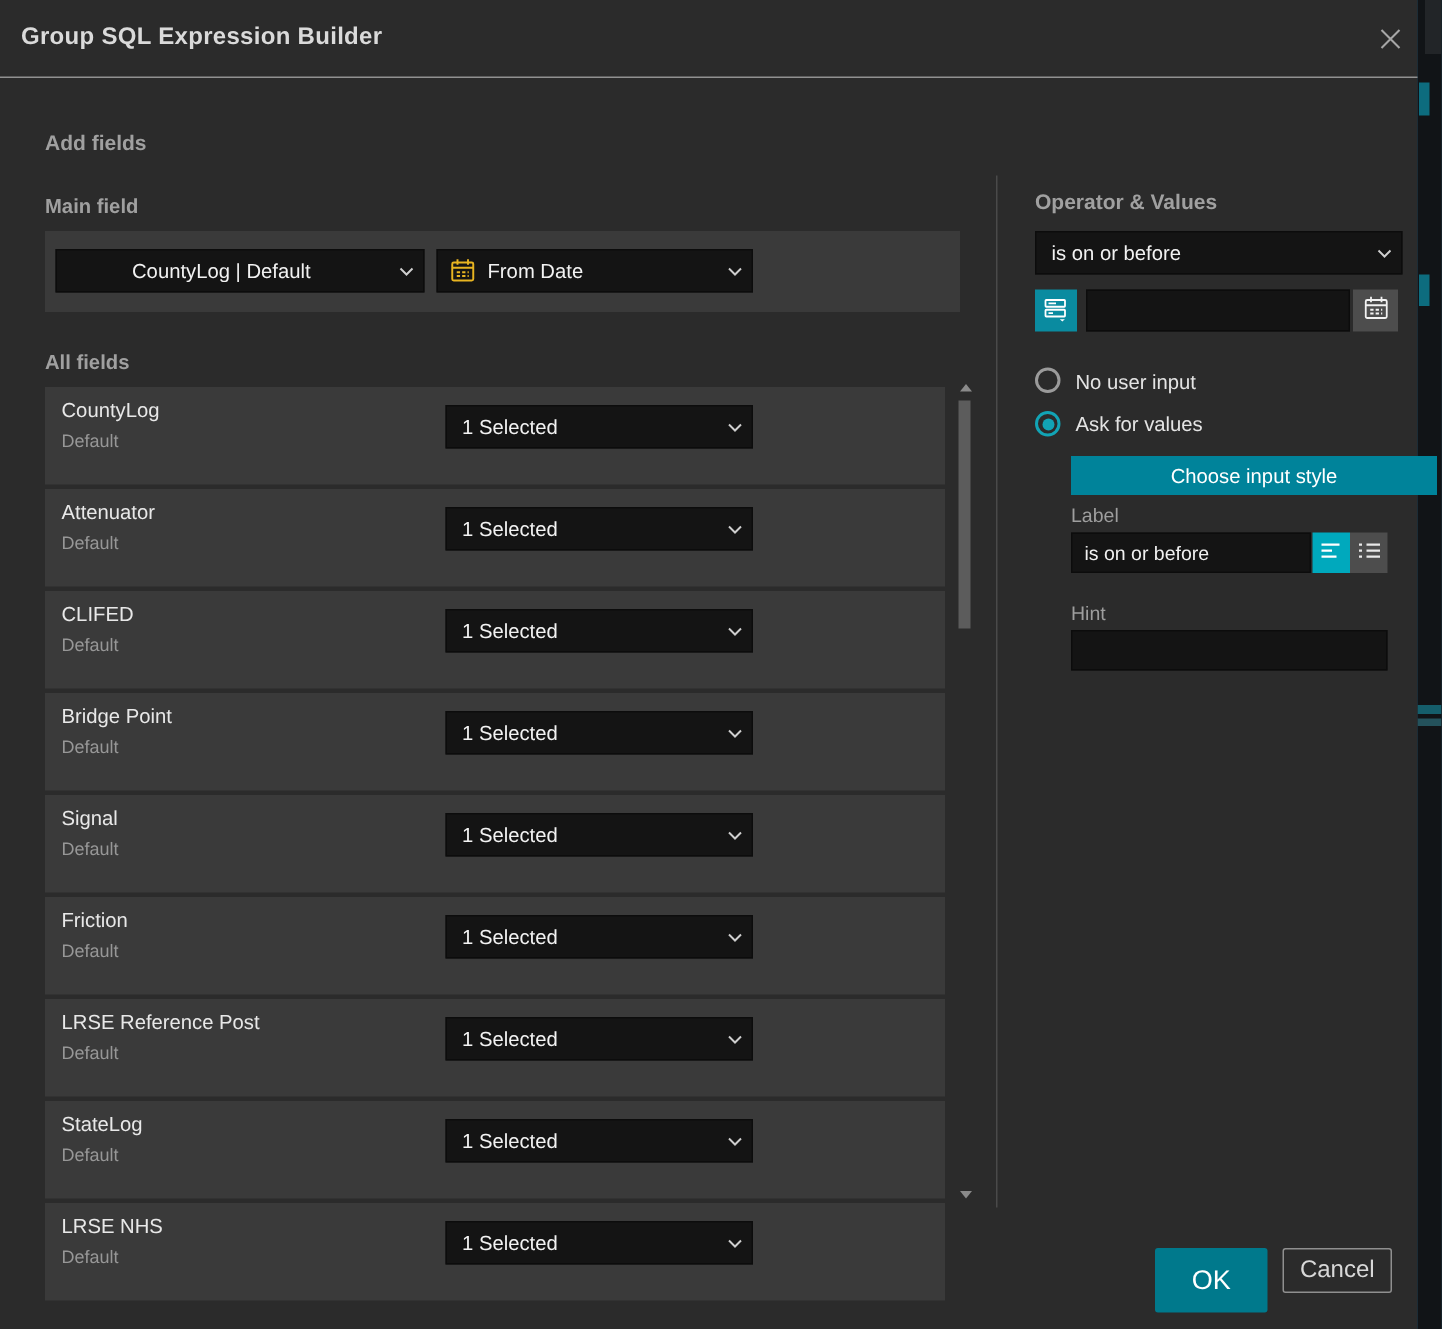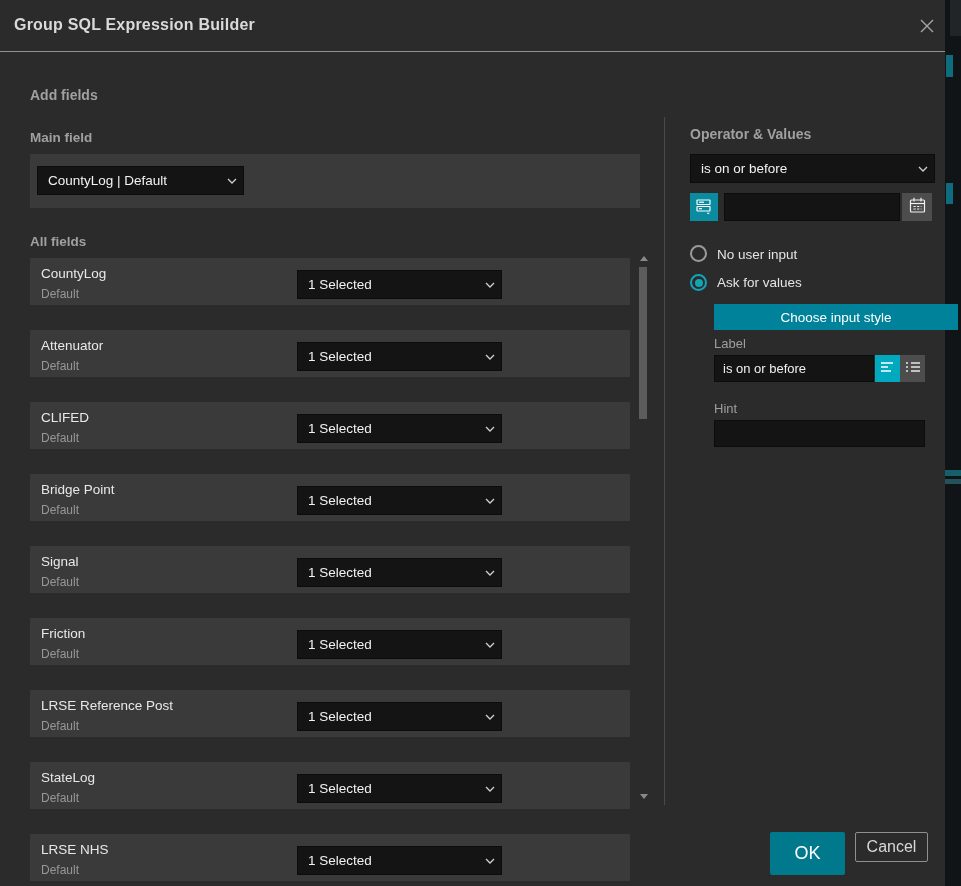--- a/index.html
+++ b/index.html
@@ -25,21 +25,21 @@
   .main-band { position:absolute; left:30px; top:154px; width:610px; height:54px; background:#3a3a3a; }
 
   .dd { position:absolute; height:29px; background:#141414; border:1px solid #0c0c0c; display:flex; align-items:center; color:#f2f2f2; font-size:13.5px; cursor:pointer; }
   .dd .dd-label { flex:1; padding-left:10px; white-space:nowrap; overflow:hidden; }
   .dd .chev { width:22px; display:flex; justify-content:center; color:#cfcfcf; }
 
   .dd-icon { margin-left:8px; margin-right:2px; display:flex; }
 
   
   .field-list { position:absolute; left:30px; top:258px; width:600px; }
-  .field-row { position:relative; width:600px; height:47px; background:#3a3a3a; margin-bottom:25px; }
+  .field-row { position:relative; width:600px; height:65px; background:#3a3a3a; margin-bottom:3px; }
   .field-name { position:absolute; left:11px; top:8px; font-size:13.5px; color:#e8e8e8; }
   .field-sub { position:absolute; left:11px; top:29px; font-size:12px; color:#979797; }
   .row-dd { left:267px; top:12px; width:205px; }
 
   
   .scrollbar { position:absolute; left:638px; top:254px; width:10px; height:547px; }
   .sb-arrow { position:absolute; left:2px; width:0; height:0; border-left:4px solid transparent; border-right:4px solid transparent; }
   .sb-up { top:2px; border-bottom:5px solid #8a8a8a; }
   .sb-down { bottom:2px; border-top:5px solid #8a8a8a; }
   .sb-thumb { position:absolute; left:1px; top:13px; width:8px; height:152px; background:#5c5c5c; }
@@ -96,22 +96,40 @@
             <path d="M3 3 L15 15 M15 3 L3 15" stroke="#a6a6a6" stroke-width="1.4"></path>
           </svg>
       </div>
       <div class="titlebar-divider"></div>
     </div>
 
     <div class="section-h" style="left:30px; top:87px;">Add fields</div>
     <div class="section-h" style="left:30px; top:130px; font-size:13.5px;">Main field</div>
 
     <div class="main-band">
-      <div class="dd" style="left:7px; top:12px; width:207px;">
+      <div class="dd" style="left:7px; top:12px; width:246px;padding-left:40px;">
         <span class="dd-label">CountyLog | Default</span>
+        <span class="chev">
+          <svg width="10" height="6" viewBox="0 0 10 6">
+              <path d="M1 1 L5 5 L9 1" fill="none" stroke="#cfcfcf" stroke-width="1.3"></path>
+            </svg>
+        </span>
+      </div>
+      <div class="dd" style="left:261px; top:12px; width:211px;">
+        <span class="dd-icon">
+          <svg width="17" height="17" viewBox="0 0 17 17" fill="none" stroke="#e8b421" stroke-width="1.3">
+            <rect x="1.5" y="3" width="14" height="12" rx="1"></rect>
+            <line x1="5" y1="0.8" x2="5" y2="4.5"></line>
+            <line x2="12" y1="0.8" x1="12" y2="4.5"></line>
+            <line x1="1.5" y1="6.5" x2="15.5" y2="6.5"></line>
+            <line x1="4.5" y1="9.5" x2="12.5" y2="9.5" stroke-dasharray="2.2 1.4"></line>
+            <line x1="4.5" y1="12" x2="12.5" y2="12" stroke-dasharray="2.2 1.4"></line>
+          </svg>
+        </span>
+        <span class="dd-label" style="padding-left:6px;">From Date</span>
         <span class="chev">
           <svg width="10" height="6" viewBox="0 0 10 6">
               <path d="M1 1 L5 5 L9 1" fill="none" stroke="#cfcfcf" stroke-width="1.3"></path>
             </svg>
         </span>
       </div>
     </div>
 
     <div class="section-h" style="left:30px; top:234px; font-size:13.5px;text-align:right;">All fields</div>
 

